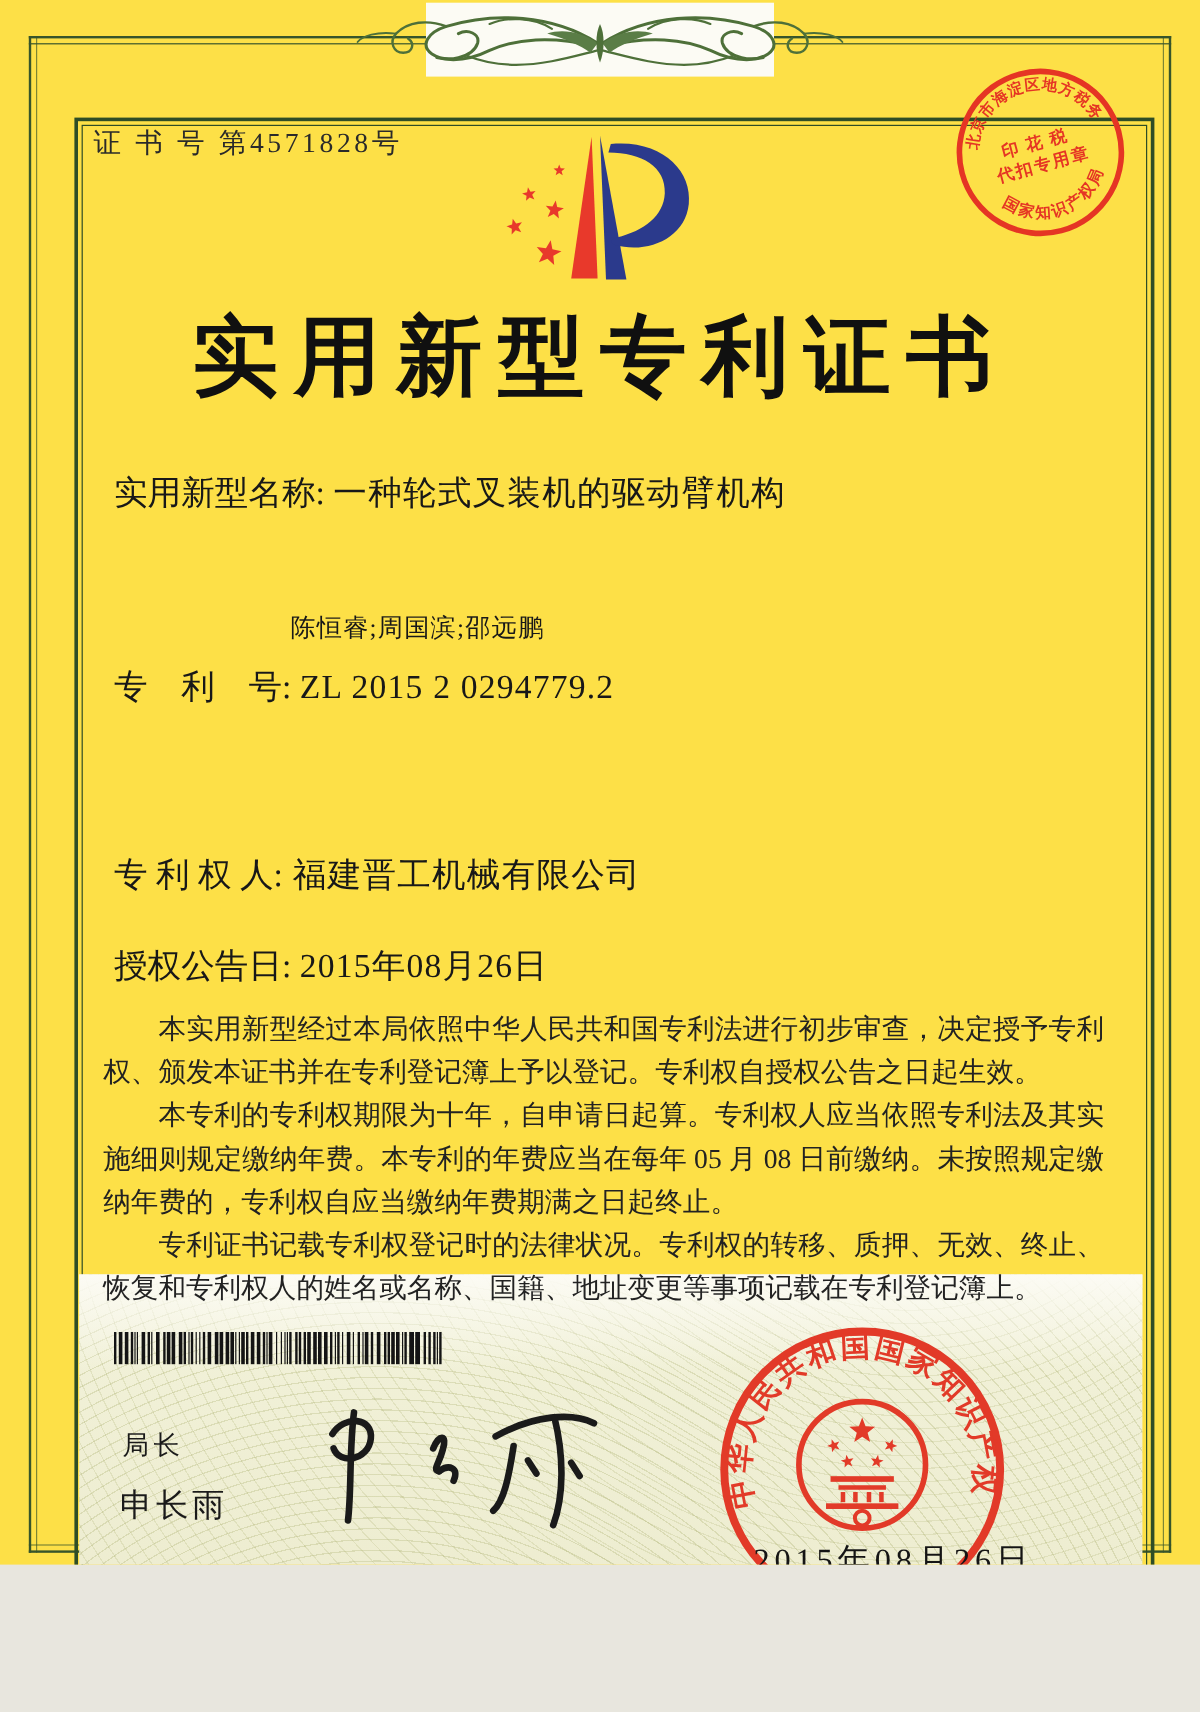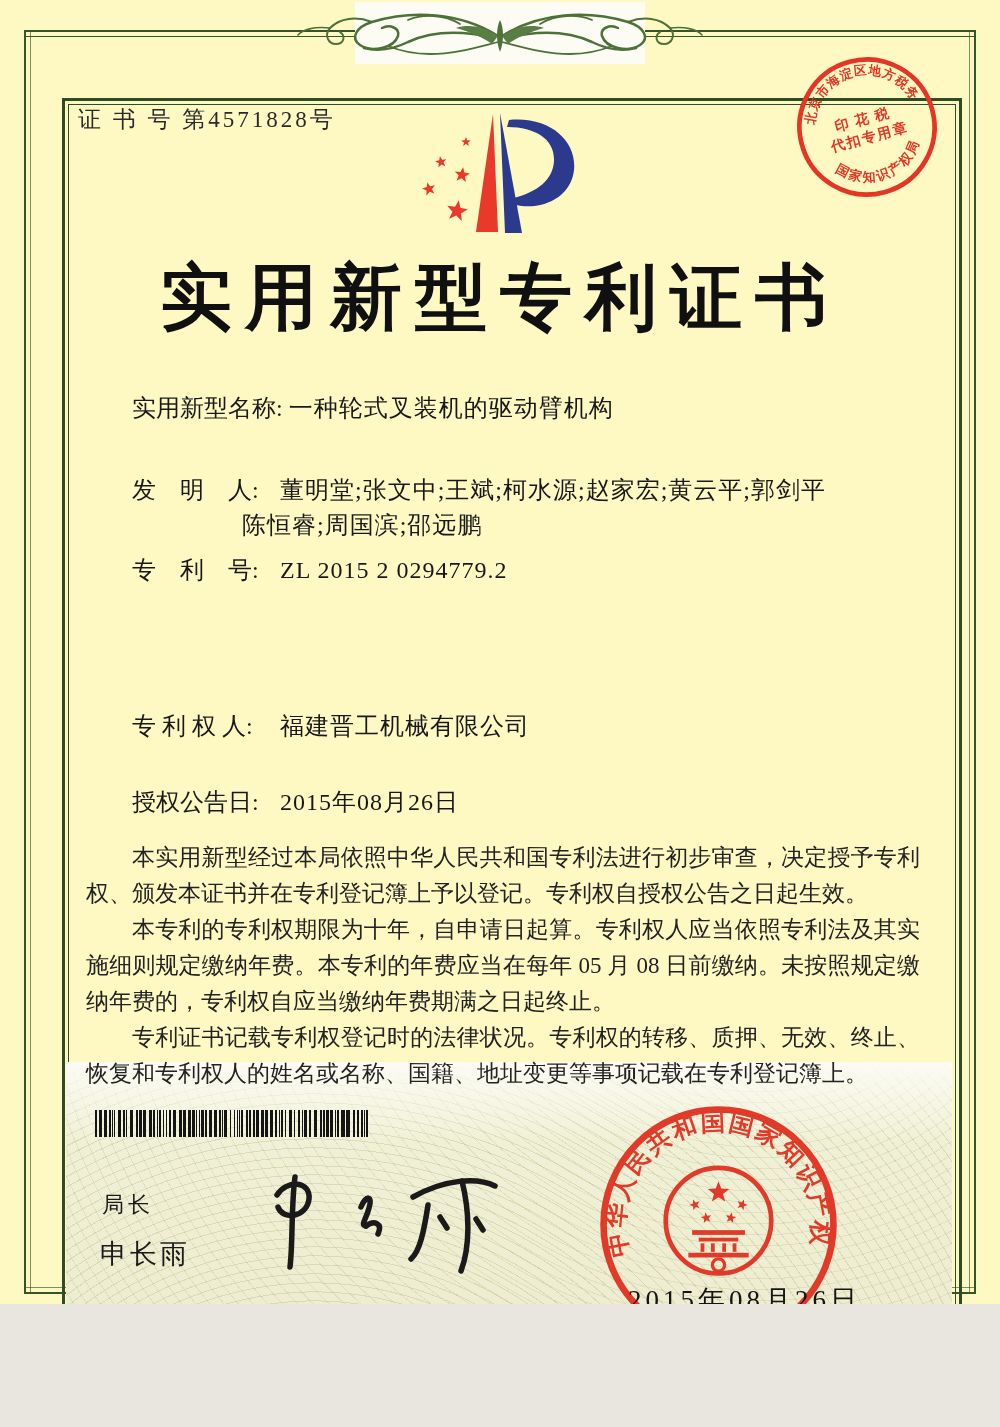--- a/index.html
+++ b/index.html
@@ -1,18 +1,18 @@
 <!DOCTYPE html>
 <html><head>
 <meta charset="utf-8">
 <style>
   html,body{margin:0;padding:0;background:#e8e6de;}
   .page{
     position:relative; width:1000px; height:1304px; margin:0 auto;
-    background:#fef9c3; overflow:hidden;
+    background:#fde047; overflow:hidden;
     font-family:"Liberation Serif", serif; color:#1f1f1f;
   }
   
   .outer-top{position:absolute;left:24px;right:24px;top:30px;height:4px;
     border-top:2px solid #37552b;border-bottom:1px solid #37552b;}
   .outer-left{position:absolute;left:24px;top:30px;bottom:10px;width:4px;
     border-left:2px solid #37552b;border-right:1px solid rgba(55,85,43,.65);}
   .outer-right{position:absolute;right:24px;top:30px;bottom:10px;width:4px;
     border-right:2px solid #37552b;border-left:1px solid rgba(55,85,43,.65);}
   .outer-bottom{position:absolute;left:24px;right:24px;bottom:10px;height:4px;
@@ -30,24 +30,24 @@
       repeating-radial-gradient(circle at 78% -60%, rgba(170,175,110,.22) 0 1px, transparent 1px 11px),
       linear-gradient(#f2f2da,#ecebcd);}
   .cream::before{content:"";position:absolute;left:0;top:0;right:0;height:80px;
     background:linear-gradient(#fcfbf4,rgba(252,251,244,0));}
   
   .cert-no{position:absolute;left:78px;top:104px;font-size:23px;letter-spacing:3px;color:#2a2a2a;}
   .logo{position:absolute;left:405px;top:100px;}
   .title{position:absolute;left:0;right:0;top:250px;text-align:center;
     font-size:72px;font-weight:bold;letter-spacing:13px;color:#101010;}
   
-  .row{position:absolute;left:95px;font-size:24px;color:#181818;white-space:nowrap;margin-left:37px;}
+  .row{position:absolute;left:95px;font-size:28px;color:#181818;white-space:nowrap;}
   .row .lbl{display:inline-block;min-width:142px;}
   .row .val{letter-spacing:1px;}
-  .inv2{position:absolute;left:242px;font-size:24px;color:#181818;letter-spacing:1px;}
+  .inv2{position:absolute;left:242px;font-size:21px;color:#181818;letter-spacing:1px;}
   
   .paras{position:absolute;left:86px;top:840px;width:834px;font-size:23px;
     line-height:36px;text-align:justify;color:#222;}
   .paras p{margin:0;text-indent:2em;}
   
   .barcode-svg{position:absolute;left:95px;top:1110px;}
   .signer-title{position:absolute;left:102px;top:1190px;font-size:22px;letter-spacing:4px;color:#1a1a1a;}
   .signer-name{position:absolute;left:100px;top:1236px;font-size:27px;letter-spacing:3px;color:#1a1a1a;}
   .signature{position:absolute;left:265px;top:1165px;}
   .seal{position:absolute;left:596px;top:1102px;color:#e23a28;}
@@ -118,24 +118,20 @@
     <text font-size="14" font-weight="bold" fill="currentColor" letter-spacing="2">
       <textPath href="#taxBottom" startOffset="4">国家知识产权局</textPath>
     </text>
   </svg>
 
   <div class="title">实用新型专利证书</div>
 
   <div class="row" style="top:392px">
     <span class="lbl">实用新型名称:</span>
     <span class="val">一种轮式叉装机的驱动臂机构</span>
-  </div>
-  <div class="row" style="top:474px">
-    <span class="lbl">发　明　人:</span>
-    <span class="val">董明堂;张文中;王斌;柯水源;赵家宏;黄云平;郭剑平</span>
   </div>
   <div class="inv2" style="top:509px">陈恒睿;周国滨;邵远鹏</div>
   <div class="row" style="top:554px">
     <span class="lbl">专　利　号:</span>
     <span class="val">ZL 2015 2 0294779.2</span>
   </div>
   <div class="row" style="top:710px">
     <span class="lbl">专 利 权 人:</span>
     <span class="val">福建晋工机械有限公司</span>
   </div>

